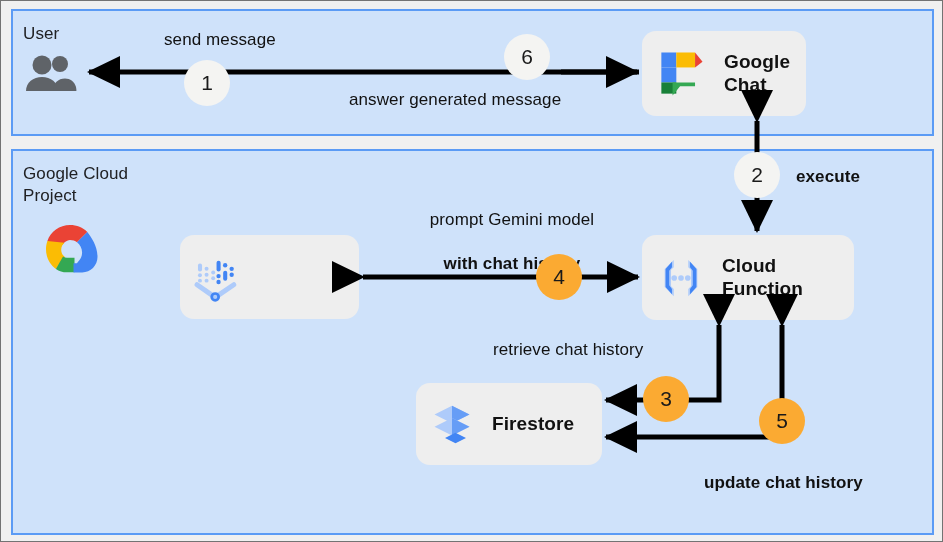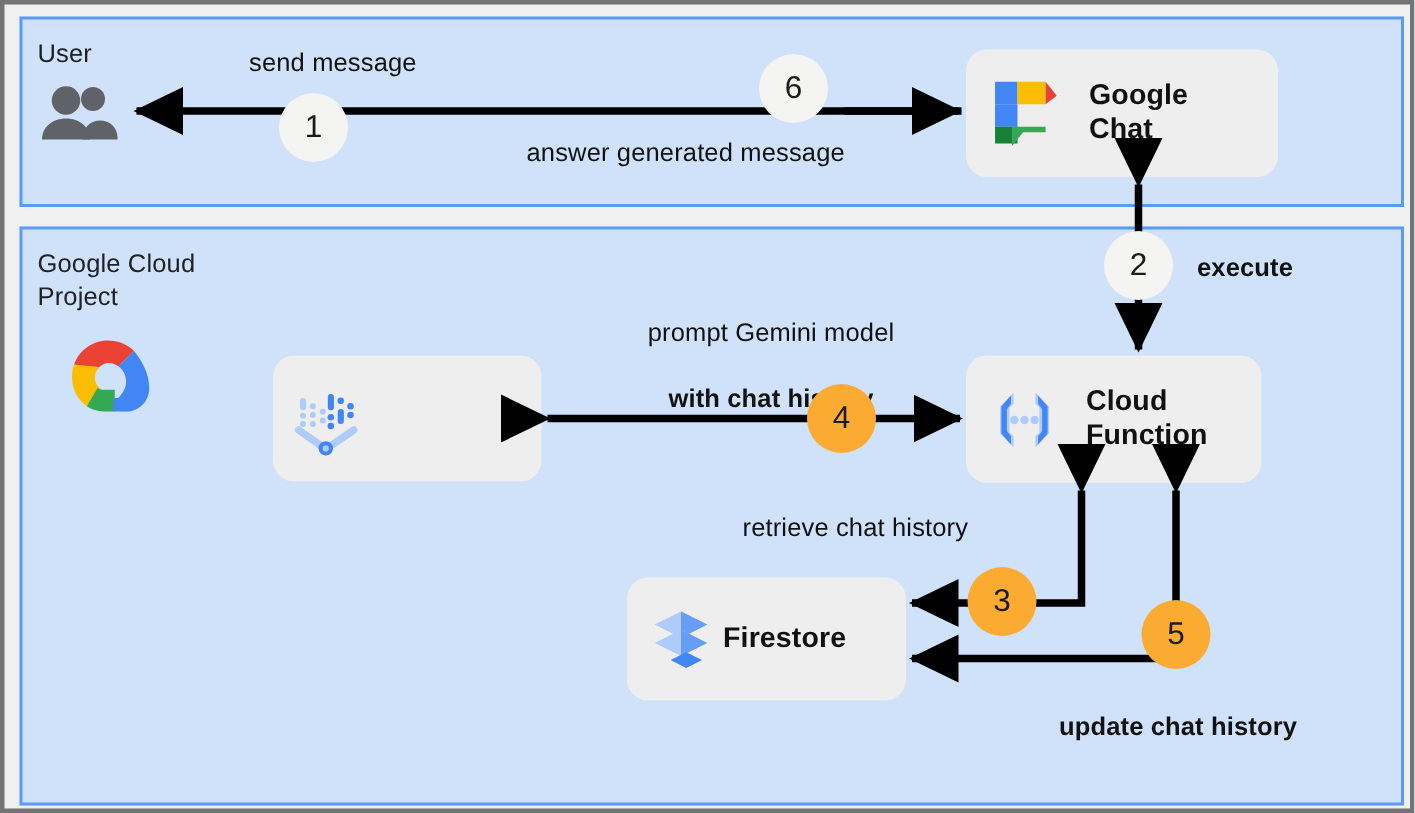--- a/index.html
+++ b/index.html
@@ -2,21 +2,21 @@
 <html><head>
 <meta charset="utf-8">
 <style>
   html,body{margin:0;padding:0;background:#ffffff;}
   body{width:943px;height:542px;overflow:hidden;font-family:"Liberation Sans",sans-serif;}
 
   #canvas{
     position:relative;
     width:943px;height:542px;
     background:#f0f0f0;
-    border:3px solid #737373;
+    border:1px solid #737373;
     box-sizing:border-box;
   }
 
   .panel{
     position:absolute;
     background:#cfe2fa;
     border:2px solid #5b9bf5;
     box-sizing:border-box;
   }
   #panel-user{ left:10px; top:8px; width:923px; height:127px; }
@@ -44,28 +44,28 @@
   }
   .card .logo{ flex:0 0 auto; display:flex; align-items:center; justify-content:center; }
   .card .card-label{
     font-weight:bold;
     font-size:19px;
     color:#111111;
     line-height:1.2;
     white-space:pre-line;
     letter-spacing:.1px;
   }
-  #card-chat    { left:641px; top:30px;  width:208px; height:85px;  padding:0 14px 0 10px; }
+  #card-chat    { left:641px; top:30px;  width:164px; height:85px;  padding:0 14px 0 10px; }
   #card-chat .card-label{ margin-left:14px; }
   #card-vertex  { left:179px; top:234px; width:179px; height:84px;  padding:0 10px 0 8px; }
   #card-vertex .card-label{ margin-left:14px; }
-  #card-cfn     { left:641px; top:234px; width:197px; height:85px;  padding:0 10px 0 10px; }
+  #card-cfn     { left:641px; top:234px; width:212px; height:85px;  padding:0 10px 0 10px; }
   #card-cfn .card-label{ margin-left:12px; }
   #card-fire    { left:415px; top:382px; width:186px; height:82px;  padding:0 10px 0 8px; }
-  #card-fire .card-label{ }
+  #card-fire .card-label{ margin-left:12px; }
 
   
   .flow-label{
     position:absolute;
     font-size:17px;
     color:#111111;
     line-height:1.3;
     white-space:pre-line;
     letter-spacing:.1px;
   }

